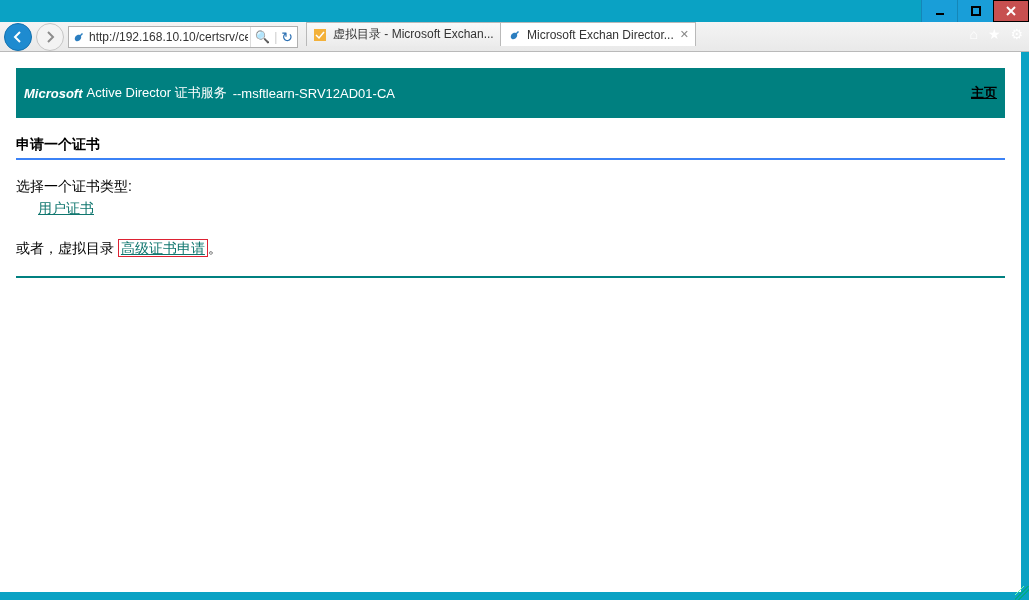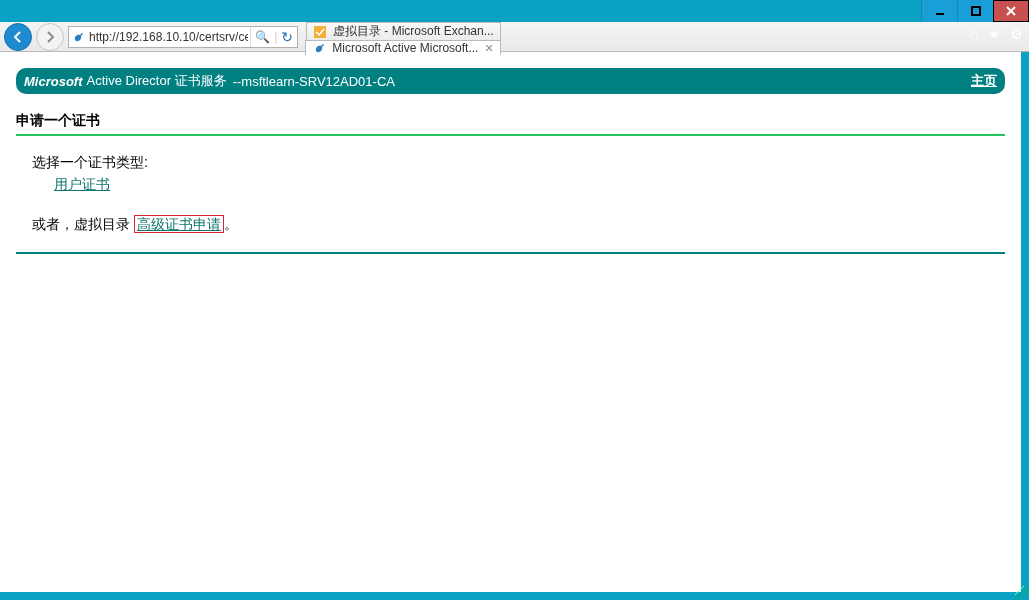--- a/index.html
+++ b/index.html
@@ -19,47 +19,47 @@
   .nav-btn.back { background: #1e8bd0; border: 1px solid #1271af; }
   .nav-btn.back svg { fill: #fff; }
   .nav-btn.fwd { background: #f3f3f3; border: 1px solid #c6c6c6; }
   .nav-btn.fwd svg { fill: #8c8c8c; }
   .addr-wrap { flex: none; width: 230px; height: 22px; background: #fff; border: 1px solid #b0b0b0; display: flex; align-items: center; }
   .addr-icon { width: 18px; display: flex; align-items: center; justify-content: center; color: #1b6fb1; }
   .addr-input { flex: 1; border: none; outline: none; font-size: 12px; padding: 0 2px; color: #333; height: 100%; }
   .addr-after { display: flex; align-items: center; gap: 4px; padding: 0 4px; border-left: 1px solid #ddd; height: 100%; }
   .addr-after .srch { color: #555; }
   .addr-after .ref { color: #2a6fb2; font-size: 14px; }
-  .tabs { display: flex; align-items: center; height: 100%; margin-left: 4px; gap: 0; flex-direction: column; }
+  .tabs { display: flex; align-items: flex-start; height: 100%; margin-left: 4px; gap: 0; }
   .tab { height: 24px; min-width: 195px; max-width: 200px; background: linear-gradient(#f9f9f9, #ececec); border: 1px solid #b9b9b9; border-bottom: none; display: flex; align-items: center; padding: 0 6px; gap: 6px; position: relative; font-size: 12px; color: #333; }
   .tab.inactive { z-index: 1; }
   .tab.active { background: #fff; z-index: 2; margin-left: -1px; }
   .tab .fav { width: 14px; height: 14px; display: flex; align-items: center; justify-content: center; }
   .tab .lbl { flex: 1; white-space: nowrap; overflow: hidden; text-overflow: ellipsis; }
   .tab .x { color: #888; font-size: 11px; }
 
   
   .topchrome { position: relative; }
   .right-ctrls { position: absolute; top: 0; right: 0; height: 22px; display: flex; }
   .cmd-icons { position: absolute; top: 26px; right: 6px; display: flex; gap: 10px; }
   .cmd-icons span { color: #fff; font-size: 14px; }
 
   
   .content-wrap { position: absolute; top: 52px; bottom: 0; left: 0; right: 0; background: #0aa2c4; padding: 0 0 0 0; }
   .page-surface { position: absolute; top: 0; left: 0; right: 8px; bottom: 8px; background: #fff; overflow: auto; }
 
-  .cert-banner { margin: 16px 16px 0 16px; background: #008080; color: #fff; padding: 4px 8px; display: flex; align-items: center; font-size: 13px; border-radius: 10px; }
+  .cert-banner { margin: 16px 16px 0 16px; background: #008080; color: #fff; padding: 16px 8px; display: flex; align-items: center; font-size: 13px; }
   .cert-banner .brand { font-style: italic; font-weight: bold; margin-right: 4px; }
   .cert-banner .svc { margin-right: 6px; }
   .cert-banner .ca { }
-  .cert-banner .home { margin-left: auto; color: #ffffff; text-decoration: underline; font-weight: bold; }
+  .cert-banner .home { margin-left: auto; color: #000000; text-decoration: underline; font-weight: bold; }
 
   .cert-body { margin: 12px 16px 0 16px; font-size: 14px; color: #000; }
-  .cert-h { font-weight: bold; padding: 6px 0 4px 0; border-bottom: 2px solid #22c55e; margin-bottom: 18px; }
-  .cert-p { margin: 4px 16px; }
+  .cert-h { font-weight: bold; padding: 6px 0 4px 0; border-bottom: 2px solid #3b82f6; margin-bottom: 18px; }
+  .cert-p { margin: 4px 0; }
   .link { color: #0f766e; text-decoration: underline; }
   .indent { padding-left: 22px; }
   .boxed-link { border: 1px solid #d23; padding: 0 2px; }
   .sep-line { border-top: 2px solid #008080; margin-top: 18px; }
 
   
   .grip { position: absolute; right: 0; bottom: 0; width: 14px; height: 14px; background:
     linear-gradient(135deg, transparent 0 6px, #7fa 6px 7px, transparent 7px),
     linear-gradient(135deg, transparent 0 9px, #0a8 9px 10px, transparent 10px),
     linear-gradient(135deg, transparent 0 12px, #0a8 12px 13px, transparent 13px);
@@ -124,21 +124,21 @@
             </svg>
         </span>
         <span class="lbl">虚拟目录 - Microsoft Exchan...</span>
       </div>
       <div class="tab active">
         <span class="fav">
           <svg width="12" height="12" viewBox="0 0 12 12">
               <path d="M3 9 C2 6 5 3 8 4 L10 2 L11 3 L9 5 C10 8 7 11 4 10 Z" fill="#2b7ec0"></path>
             </svg>
         </span>
-        <span class="lbl">Microsoft Active Microsoft...</span>
+        <span class="lbl">Microsoft Exchan Director...</span>
         <span class="x">✕</span>
       </div>
     </div>
   </div>
 
   <div class="cmd-icons" style="color:#fff">
     <span>⌂</span>
     <span>★</span>
     <span>⚙</span>
   </div>

